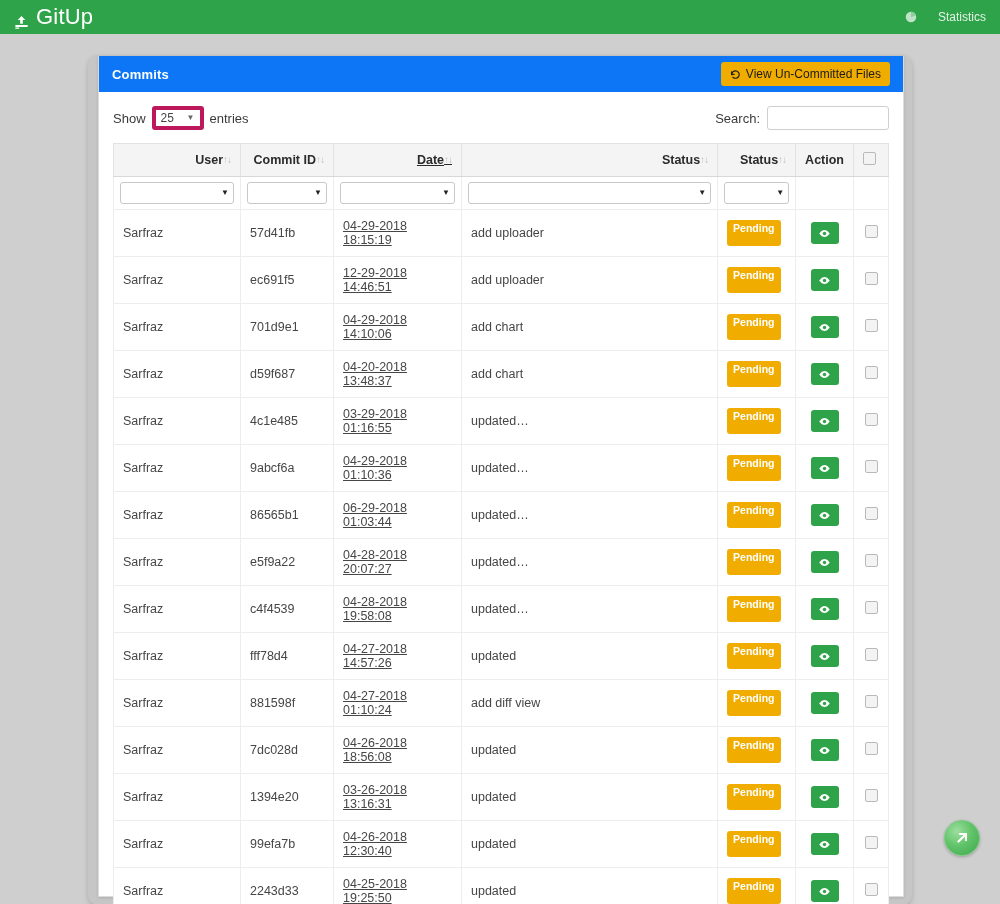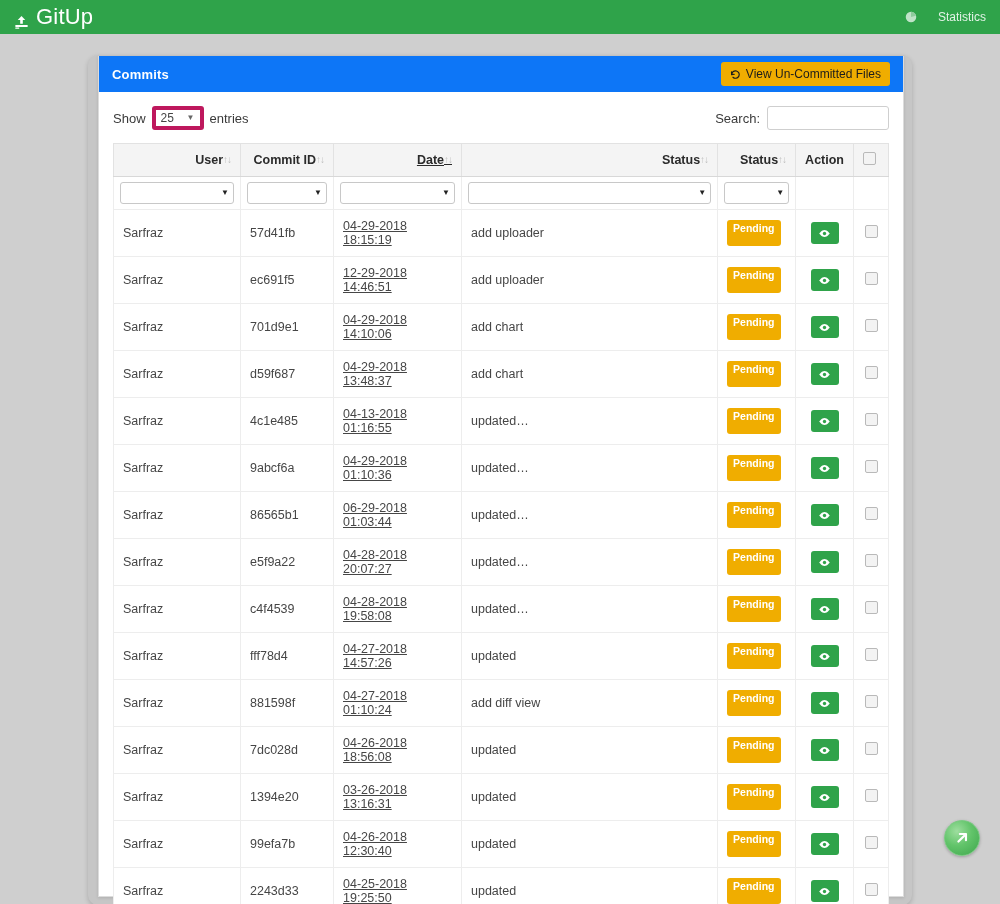--- a/index.html
+++ b/index.html
@@ -406,37 +406,37 @@
                       <path d="M10 4.6 C14.4 4.6 18 10 18 10 C18 10 14.4 15.4 10 15.4 C5.6 15.4 2 10 2 10 C2 10 5.6 4.6 10 4.6 Z" fill="#ffffff"></path>
                       <circle cx="10" cy="10" r="2.6" fill="#2fa34a"></circle>
                     </svg>
                   </span>
                 </span></td>
               <td class="col-check cell-center"><span class="cb"></span></td>
             </tr>
             <tr>
               <td class="col-user">Sarfraz</td>
               <td class="col-commit">d59f687</td>
-              <td class="col-date">04-29-2018 13:48:37</td>
+              <td class="col-date">04-20-2018 13:48:37</td>
               <td class="col-message">add chart</td>
               <td class="col-status"><span class="badge-pending">Pending</span></td>
               <td class="col-action cell-center"><span class="btn-eye">
                   <span>
                     <svg width="13" height="13" viewBox="0 0 20 20" aria-hidden="true">
                       <path d="M10 4.6 C14.4 4.6 18 10 18 10 C18 10 14.4 15.4 10 15.4 C5.6 15.4 2 10 2 10 C2 10 5.6 4.6 10 4.6 Z" fill="#ffffff"></path>
                       <circle cx="10" cy="10" r="2.6" fill="#2fa34a"></circle>
                     </svg>
                   </span>
                 </span></td>
               <td class="col-check cell-center"><span class="cb"></span></td>
             </tr>
             <tr>
               <td class="col-user">Sarfraz</td>
               <td class="col-commit">4c1e485</td>
-              <td class="col-date">04-13-2018 01:16:55</td>
+              <td class="col-date">03-29-2018 01:16:55</td>
               <td class="col-message">updated…</td>
               <td class="col-status"><span class="badge-pending">Pending</span></td>
               <td class="col-action cell-center"><span class="btn-eye">
                   <span>
                     <svg width="13" height="13" viewBox="0 0 20 20" aria-hidden="true">
                       <path d="M10 4.6 C14.4 4.6 18 10 18 10 C18 10 14.4 15.4 10 15.4 C5.6 15.4 2 10 2 10 C2 10 5.6 4.6 10 4.6 Z" fill="#ffffff"></path>
                       <circle cx="10" cy="10" r="2.6" fill="#2fa34a"></circle>
                     </svg>
                   </span>
                 </span></td>

